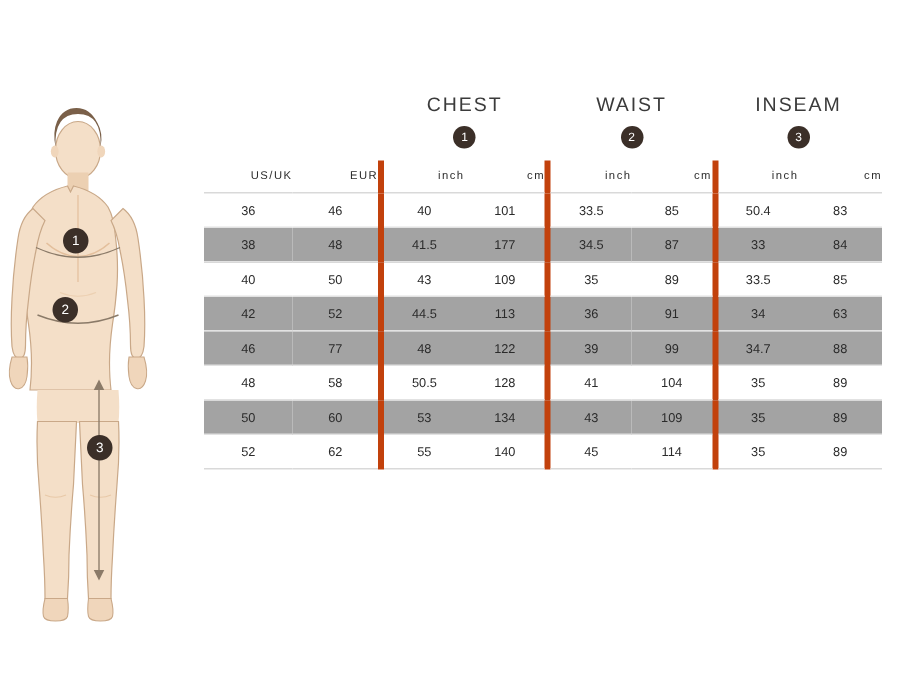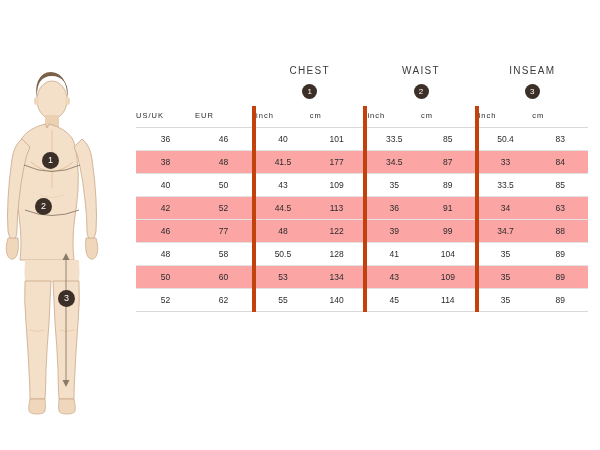--- a/index.html
+++ b/index.html
@@ -51,21 +51,21 @@
     top: 62px;
     width: 452px;
   }
   table {
     border-collapse: collapse;
     width: 452px;
     font-family: "Liberation Sans", sans-serif;
     color: #2b2b2b;
   }
   .grp-head td {
-    font-size: 10px;
+    font-size: 13px;
     letter-spacing: 1.3px;
     text-align: center;
     color: #3b3b3b;
     padding: 0 0 3px 0;
     height: 14px;
     vertical-align: bottom;
   }
   .grp-badge-row td {
     text-align: center;
     padding: 1px 0 6px 0;
@@ -79,34 +79,34 @@
     border-radius: 50%;
     background: #3b2f28;
     color: #ffffff;
     font-size: 8px;
     line-height: 15px;
     text-align: center;
   }
   .sub-head td {
     font-size: 7.5px;
     letter-spacing: 1px;
-    text-align: left;
+    text-align: right;
     padding: 5px 0 7px 0;
     color: #2b2b2b;
     border-bottom: 1px solid #d9d9d9;
   }
   tbody td {
     font-size: 8.5px;
     text-align: center;
     padding: 6px 0;
     border-bottom: 1px solid #e2e2e2;
     color: #2b2b2b;
   }
   tbody tr.alt td {
-    background: #fca5a5;
+    background: #a3a3a3;
   }
   tbody tr:last-child td {
     border-bottom: 1px solid #d9d9d9;
   }
   td.vsep {
     border-left: 4px solid #c2410c;
   }
   .col-size  { width: 52px; }
   .col-eur   { width: 52px; }
   .col-num   { width: 49px; }

